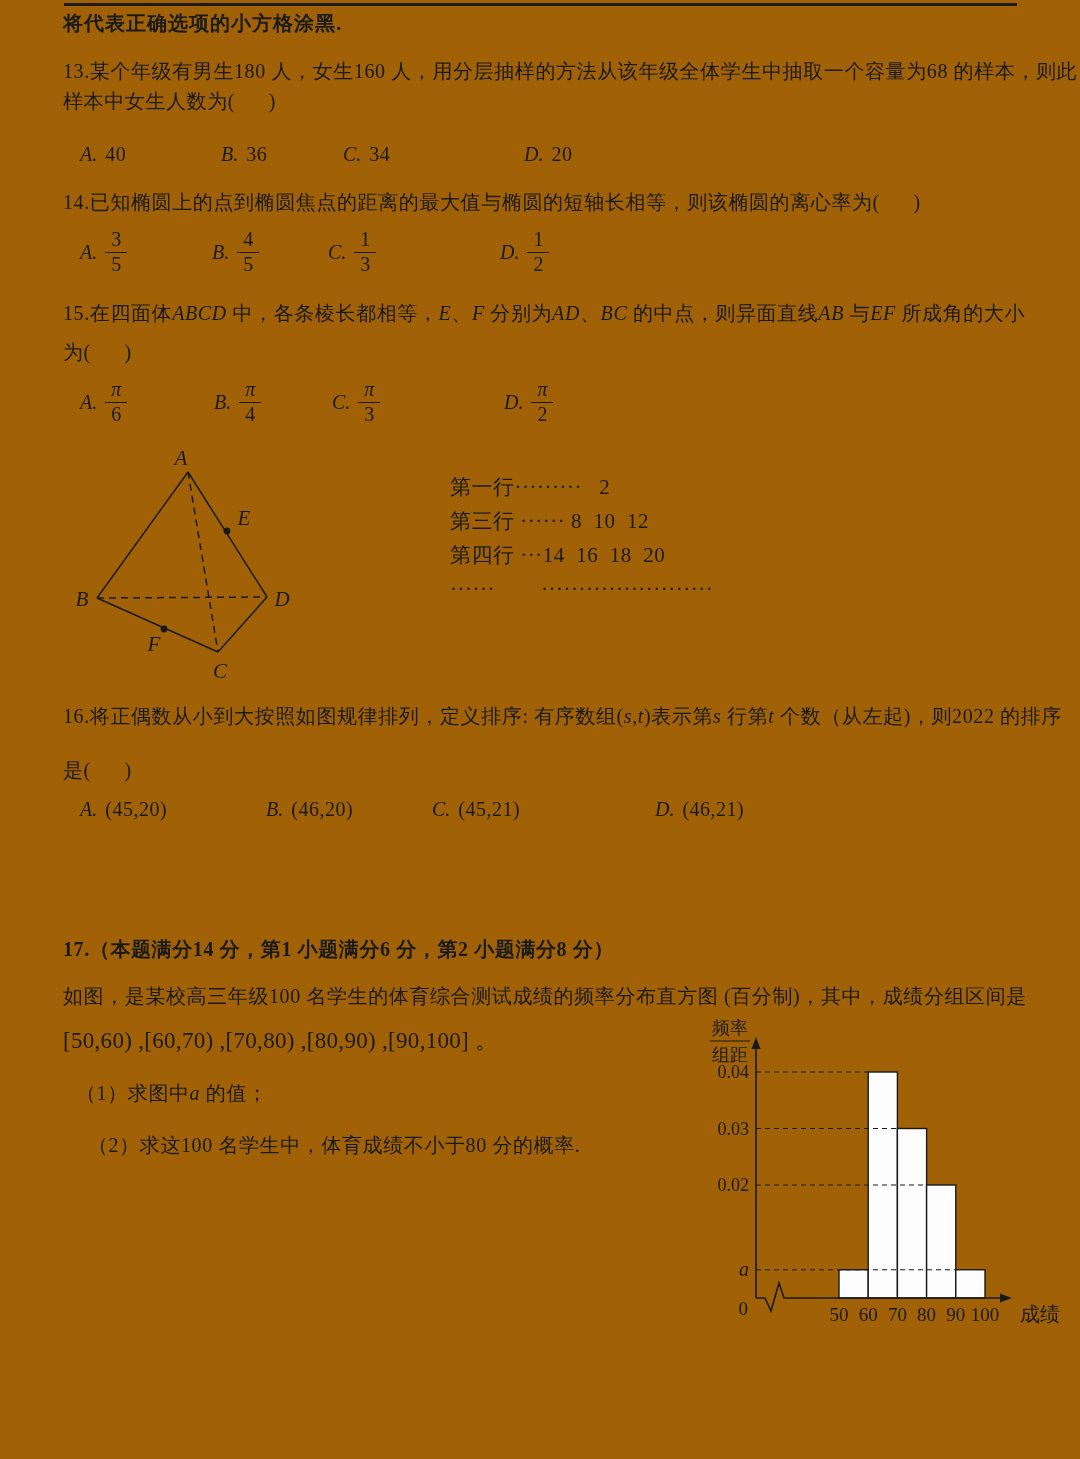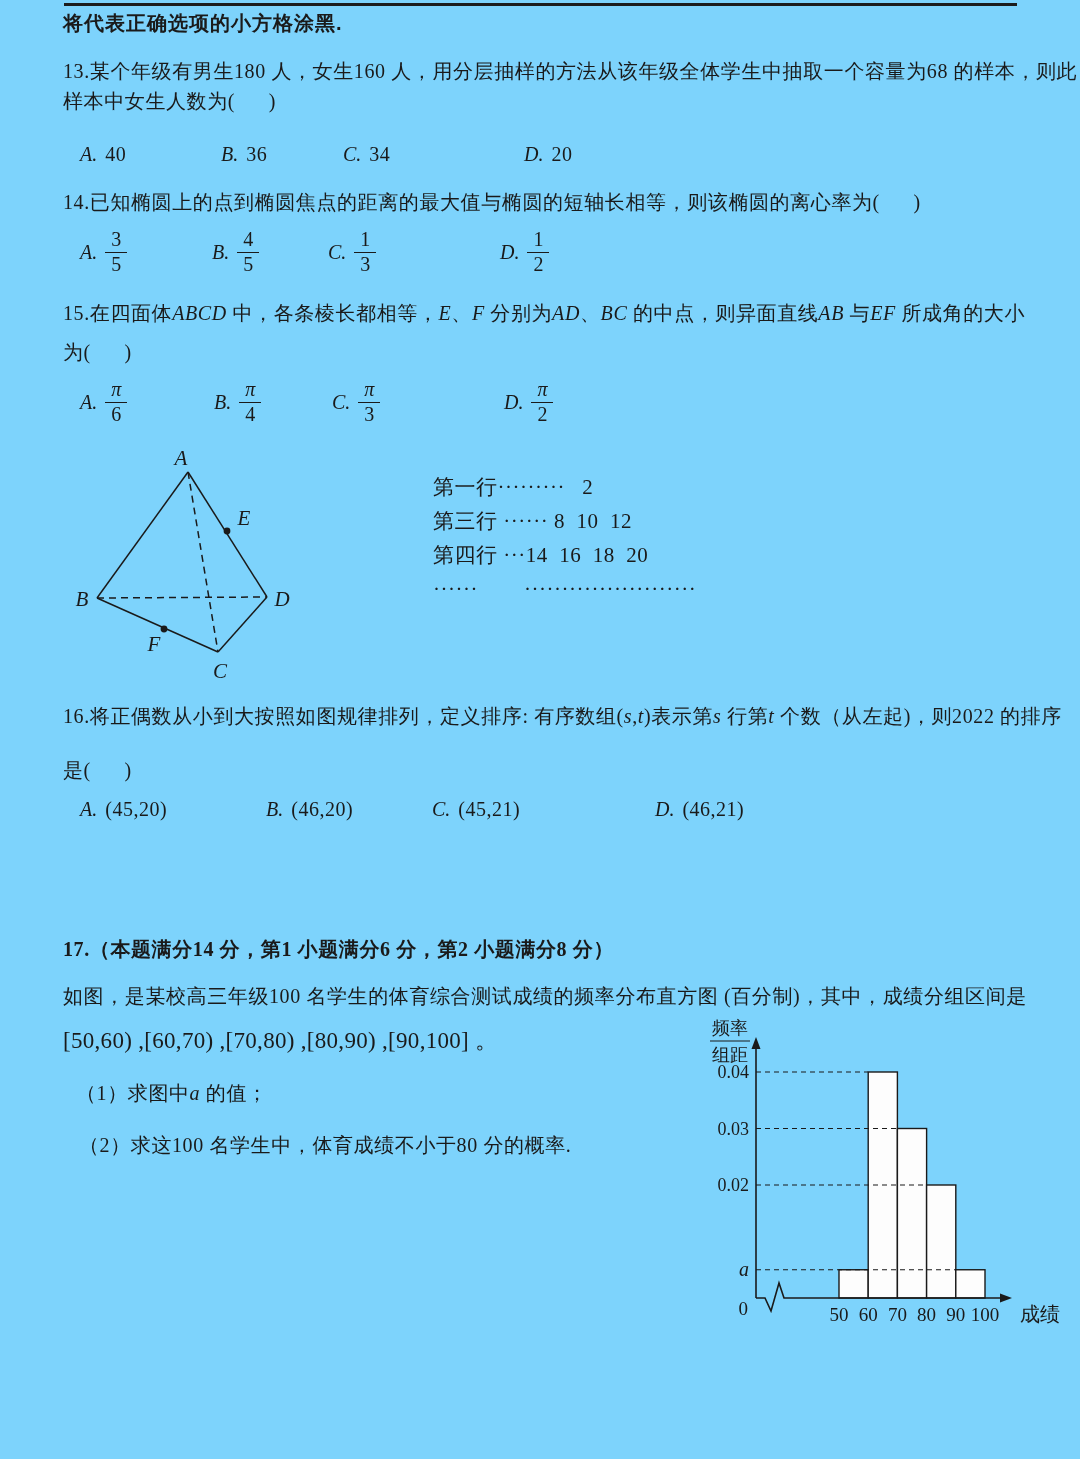--- a/index.html
+++ b/index.html
@@ -1,38 +1,38 @@
 <!DOCTYPE html>
 <html><head>
 <meta charset="utf-8">
 <style>
   html,body{margin:0;padding:0;background:#e8e8e8;}
   .page{
     position:relative;
     width:1080px;height:1459px;
     margin:0 auto;
-    background:#7dd3fc;
+    background:#a16207;
     color:#1a1a1a;
     font-family:"Liberation Serif","DejaVu Serif",serif;
     overflow:hidden;
   }
   .top-rule{position:absolute;left:64px;top:3px;width:953px;height:3px;background:#1c1c1c;}
   .line{position:absolute;left:63px;font-size:20px;letter-spacing:0.6px;white-space:pre;}
   .sans-bold{font-family:"Liberation Sans","DejaVu Sans",sans-serif;font-weight:700;letter-spacing:1px;}
   .bold{font-weight:700;}
   .big{font-size:23px;letter-spacing:0.3px;}
   .opt-row{position:absolute;left:0;width:1080px;}
   .opt{position:absolute;display:flex;align-items:center;font-size:20px;}
   .opt-label{font-style:italic;margin-right:8px;}
   .opt-val{letter-spacing:0.5px;}
   .frac{display:inline-flex;flex-direction:column;align-items:center;line-height:1.08;font-size:20px;}
   .fnum{padding:0 6px 1px 6px;border-bottom:1.6px solid #1a1a1a;}
   .fden{padding-top:1px;}
   .pattern{position:absolute;left:433px;top:470px;font-size:21px;letter-spacing:0.5px;}
-  .pattern-row{height:34px;line-height:34px;white-space:pre;}
+  .pattern-row{height:34px;line-height:34px;white-space:pre;margin-left:17px;}
   i{font-style:italic;}
   svg text{fill:#1a1a1a;}
 </style>
 </head>
 <body>
 
 <div class="page">
 
   <div class="top-rule"></div>
 
@@ -171,21 +171,21 @@
         <span class="opt-label">D.</span>
         <span class="opt-val">(46,21)</span>
       </span>
     </div>
 
 
   <div class="line bold" style="top:936px">17.（本题满分14 分，第1 小题满分6 分，第2 小题满分8 分）</div>
   <div class="line" style="top:983px">如图，是某校高三年级100 名学生的体育综合测试成绩的频率分布直方图 (百分制)，其中，成绩分组区间是</div>
   <div class="line big" style="top:1025px">[50,60) ,[60,70) ,[70,80) ,[80,90) ,[90,100] 。</div>
   <div class="line mathify" style="top:1080px;left:76px">（1）求图中<i>a</i> 的值；</div>
-  <div class="line" style="top:1132px;left:79px">（2）求这100 名学生中，体育成绩不小于80 分的概率.</div>
+  <div class="line" style="top:1132px;left:88px">（2）求这100 名学生中，体育成绩不小于80 分的概率.</div>
 
   <svg id="histogram" style="position:absolute;left:698px;top:1012px" width="382" height="340" viewBox="0 0 382 340">
       <rect x="141" y="257.75" width="29.19999999999999" height="28.25" fill="#fdfdfd" stroke="#1a1a1a" stroke-width="1.4"></rect>
       <rect x="170.2" y="60" width="29.200000000000017" height="226" fill="#fdfdfd" stroke="#1a1a1a" stroke-width="1.4"></rect>
       <rect x="199.4" y="116.5" width="29.19999999999999" height="169.5" fill="#fdfdfd" stroke="#1a1a1a" stroke-width="1.4"></rect>
       <rect x="228.6" y="173" width="29.200000000000017" height="113" fill="#fdfdfd" stroke="#1a1a1a" stroke-width="1.4"></rect>
       <rect x="257.8" y="257.75" width="29.19999999999999" height="28.25" fill="#fdfdfd" stroke="#1a1a1a" stroke-width="1.4"></rect>
       <line x1="58" y1="60" x2="170.2" y2="60" stroke="#1a1a1a" stroke-width="1.2" stroke-dasharray="5 4"></line>
       <text x="51" y="66" text-anchor="end" font-size="18" font-style="normal" font-family="Liberation Serif, DejaVu Serif, serif">0.04</text>
       <line x1="58" y1="116.5" x2="199.4" y2="116.5" stroke="#1a1a1a" stroke-width="1.2" stroke-dasharray="5 4"></line>

